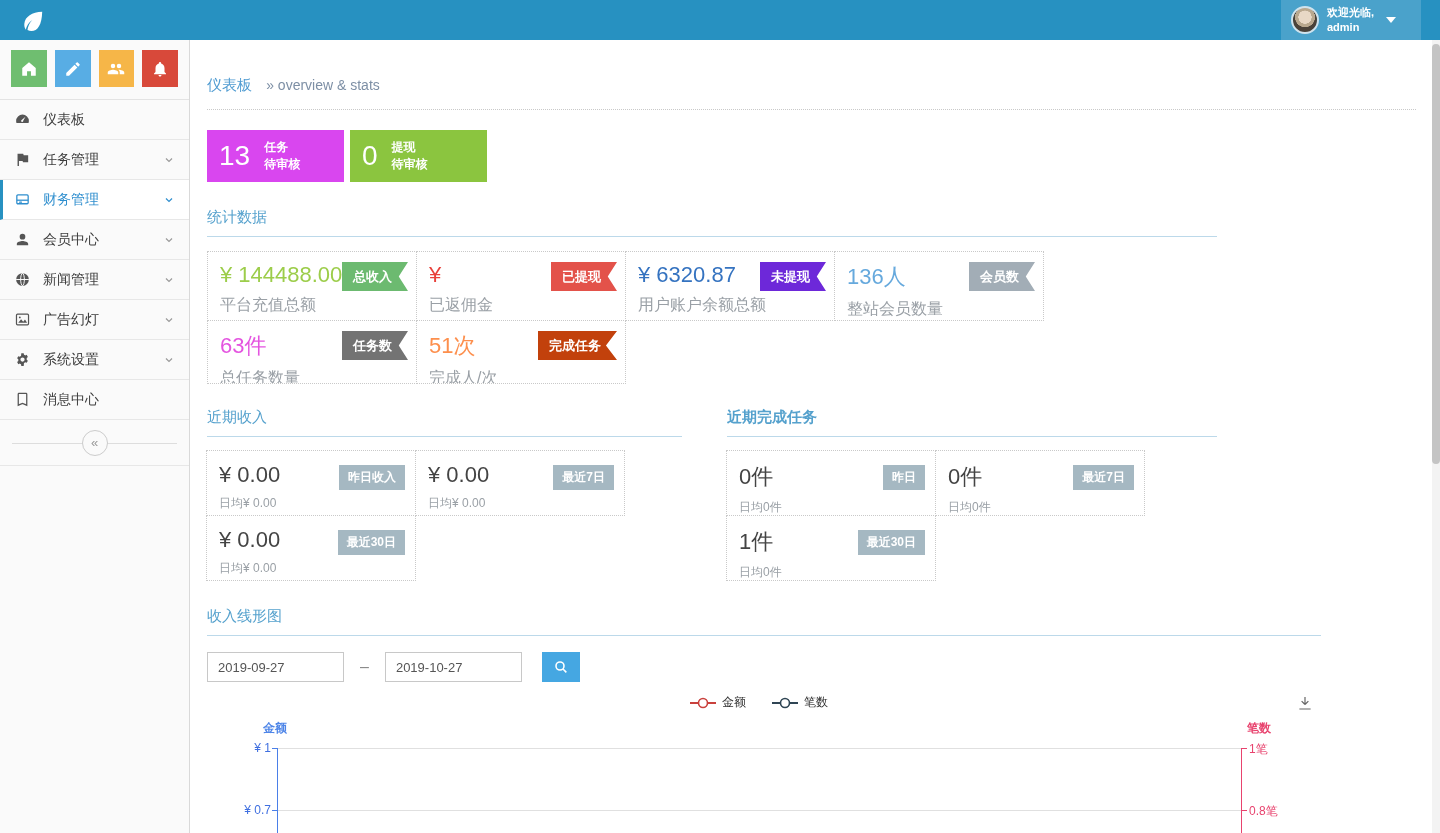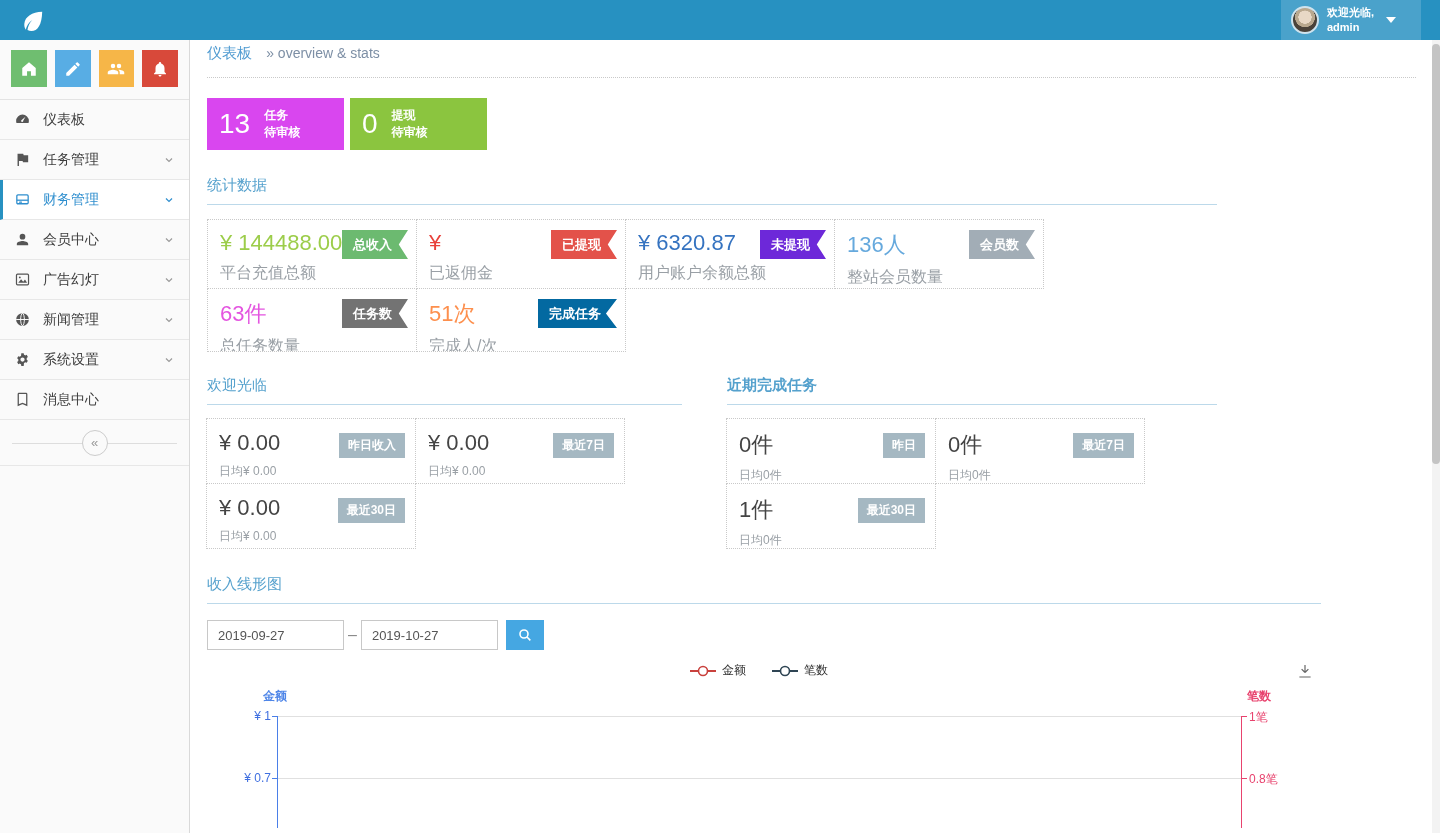--- a/index.html
+++ b/index.html
@@ -36,21 +36,21 @@
   .mitem.active .micon, .mitem.active .chev { color:#2e8ece; }
   .collapse-row { height:46px; position:relative; display:flex; align-items:center; justify-content:center;
     border-bottom:1px solid #e7e7e7; }
   .collapse-row:before { content:""; position:absolute; left:12px; right:12px; top:50%; height:1px; background:#ddd; }
   .collapse-btn { position:relative; width:26px; height:26px; border-radius:50%; border:1px solid #ccc;
     background:#fafafa; color:#999; font-size:13px; line-height:24px; text-align:center; cursor:pointer; }
 
   
   .main { position:absolute; top:40px; left:191px; right:8px; bottom:0; background:#fff;
     padding:0 16px; overflow:hidden; }
-  .breadcrumb { padding:4px 0 14px; border-bottom:1px dotted #c9c9c9; font-size:15px; }
+  .breadcrumb { padding:36px 0 14px; border-bottom:1px dotted #c9c9c9; font-size:15px; }
   .breadcrumb .cur { color:#4f9bd1; margin-right:10px; }
   .breadcrumb .trail { color:#7d8fa5; font-size:14px; }
 
   .badges { display:flex; gap:6px; margin-top:20px; }
   .badge-card { width:137px; height:52px; display:flex; align-items:center; padding:0 12px; gap:14px;
     color:#fff; cursor:pointer; }
   .badge-card .num { font-size:28px; }
   .badge-card .lbl { font-size:12px; font-weight:bold; line-height:1.45; }
 
   .section-title { margin-top:26px; font-size:15px; color:#55a1cd; padding-bottom:9px;
@@ -70,21 +70,21 @@
 
   .two-col { display:flex; gap:45px; margin-top:24px; }
   .mini-grid { display:flex; flex-wrap:wrap; margin-top:14px; width:421px; }
   .mini-card { position:relative; width:210px; height:66px; border:1px dotted #c9c9c9;
     margin-left:-1px; margin-top:-1px; padding:11px 12px 8px; background:#fff; }
   .mini-card .val { font-size:22px; color:#444; }
   .mini-card .sub { font-size:12px; color:#9aa0a6; margin-top:7px; }
   .flat-badge { position:absolute; right:10px; top:14px; background:#a5b8c2; color:#fff;
     font-size:12px; font-weight:bold; padding:4px 9px; }
 
-  .date-row { display:flex; align-items:center; gap:4px; margin-top:16px; }
+  .date-row { display:flex; align-items:center; gap:16px; margin-top:16px; }
   .date-input { width:137px; height:30px; border:1px solid #c8c8c8; padding:0 10px; font-size:13px;
     color:#555; font-family:inherit; background:#fff; }
   .date-sep { color:#888; }
   .search-btn { width:38px; height:30px; background:#45a7e2; border:none; color:#fff; cursor:pointer;
     display:flex; align-items:center; justify-content:center; margin-left:4px; }
 
   
   .chart-block { position:relative; height:172px; margin-top:6px; }
   .legend { position:absolute; left:70px; width:964px; top:6px; display:flex; justify-content:center;
     gap:26px; }
@@ -185,35 +185,35 @@
         <svg class="micon" viewBox="0 0 24 24" fill="currentColor">
             <path d="M12 12a4 4 0 100-8 4 4 0 000 8zm0 2c-2.7 0-8 1.3-8 4v2h16v-2c0-2.7-5.3-4-8-4z"></path>
           </svg>
         <span>会员中心</span>
         <svg class="chev" viewBox="0 0 24 24" fill="none" stroke="currentColor" stroke-width="2.4">
             <path d="M6 9l6 6 6-6"></path>
           </svg>
       </li>
       <li class="mitem">
         <svg class="micon" viewBox="0 0 24 24">
+            <circle cx="12" cy="12" r="9" fill="currentColor"></circle>
+            <path d="M3 12h18M12 3c3.5 2.3 3.5 15.7 0 18M12 3c-3.5 2.3-3.5 15.7 0 18" fill="none" stroke="#fafafa" stroke-width="1.4"></path>
+          </svg>
+        <span>新闻管理</span>
+        <svg class="chev" viewBox="0 0 24 24" fill="none" stroke="currentColor" stroke-width="2.4">
+            <path d="M6 9l6 6 6-6"></path>
+          </svg>
+      </li>
+      <li class="mitem">
+        <svg class="micon" viewBox="0 0 24 24">
             <rect x="3.5" y="4.5" width="17" height="15" rx="1.5" fill="none" stroke="currentColor" stroke-width="1.7"></rect>
             <path d="M6 16.5l4-5 3 3.5 2.5-3 3 4.5z" fill="currentColor"></path>
             <circle cx="8.2" cy="9" r="1.3" fill="currentColor"></circle>
           </svg>
         <span>广告幻灯</span>
-        <svg class="chev" viewBox="0 0 24 24" fill="none" stroke="currentColor" stroke-width="2.4">
-            <path d="M6 9l6 6 6-6"></path>
-          </svg>
-      </li>
-      <li class="mitem">
-        <svg class="micon" viewBox="0 0 24 24">
-            <circle cx="12" cy="12" r="9" fill="currentColor"></circle>
-            <path d="M3 12h18M12 3c3.5 2.3 3.5 15.7 0 18M12 3c-3.5 2.3-3.5 15.7 0 18" fill="none" stroke="#fafafa" stroke-width="1.4"></path>
-          </svg>
-        <span>新闻管理</span>
         <svg class="chev" viewBox="0 0 24 24" fill="none" stroke="currentColor" stroke-width="2.4">
             <path d="M6 9l6 6 6-6"></path>
           </svg>
       </li>
       <li class="mitem">
         <svg class="micon" viewBox="0 0 24 24" fill="currentColor">
             <path fill-rule="evenodd" d="M10.3 3h3.4l.4 2.2c.6.2 1.2.6 1.7 1l2.1-.8 1.7 2.9-1.7 1.5c.1.4.1.8.1 1.2s0 .8-.1 1.2l1.7 1.5-1.7 2.9-2.1-.8c-.5.4-1.1.8-1.7 1L13.7 21h-3.4l-.4-2.2a6.6 6.6 0 01-1.7-1l-2.1.8-1.7-2.9 1.7-1.5a6.9 6.9 0 010-2.4L4.4 10.3l1.7-2.9 2.1.8c.5-.4 1.1-.8 1.7-1L10.3 3zm1.7 6a3 3 0 100 6 3 3 0 000-6z"></path>
           </svg>
         <span>系统设置</span>
         <svg class="chev" viewBox="0 0 24 24" fill="none" stroke="currentColor" stroke-width="2.4">
@@ -282,28 +282,28 @@
     </div>
 
     <div class="cards-row" style="margin-top:-1px">
       <div class="stat-card short">
         <div class="val" style="color: rgb(228, 85, 224);">63件</div>
         <div class="ribbon" style="background-color: #737373;">任务数</div>
         <div class="sub">总任务数量</div>
       </div>
       <div class="stat-card short">
         <div class="val" style="color: rgb(253, 143, 77);">51次</div>
-        <div class="ribbon" style="background-color: #0369a1; text-align: right;">完成任务</div>
+        <div class="ribbon" style="background-color: #c2410c; text-align: right;">完成任务</div>
         <div class="sub">完成人/次</div>
       </div>
     </div>
 
     <div class="two-col">
       <div>
-        <div class="section-title w-left" style="margin-top:0">欢迎光临</div>
+        <div class="section-title w-left" style="margin-top:0">近期收入</div>
         <div class="mini-grid">
           <div class="mini-card">
             <div class="val">¥ 0.00</div>
             <div class="flat-badge">昨日收入</div>
             <div class="sub">日均¥ 0.00</div>
           </div>
           <div class="mini-card">
             <div class="val">¥ 0.00</div>
             <div class="flat-badge">最近7日</div>
             <div class="sub">日均¥ 0.00</div>

